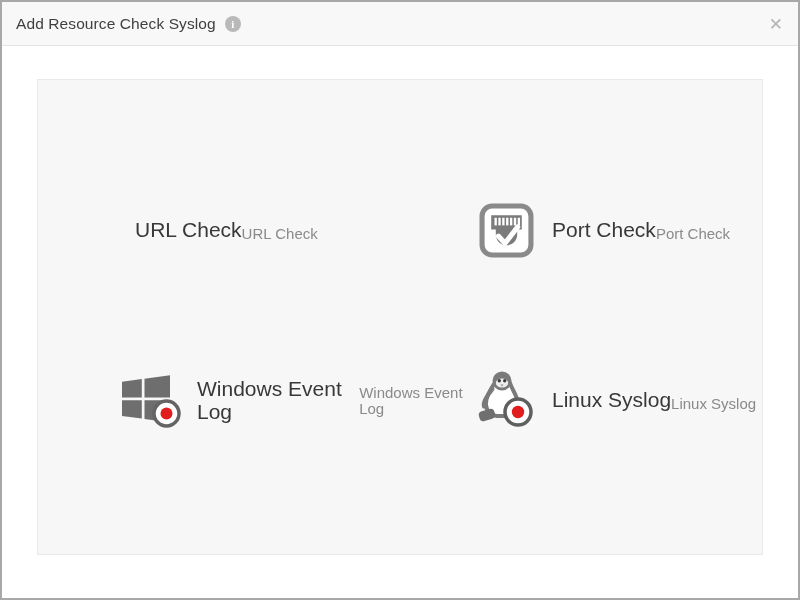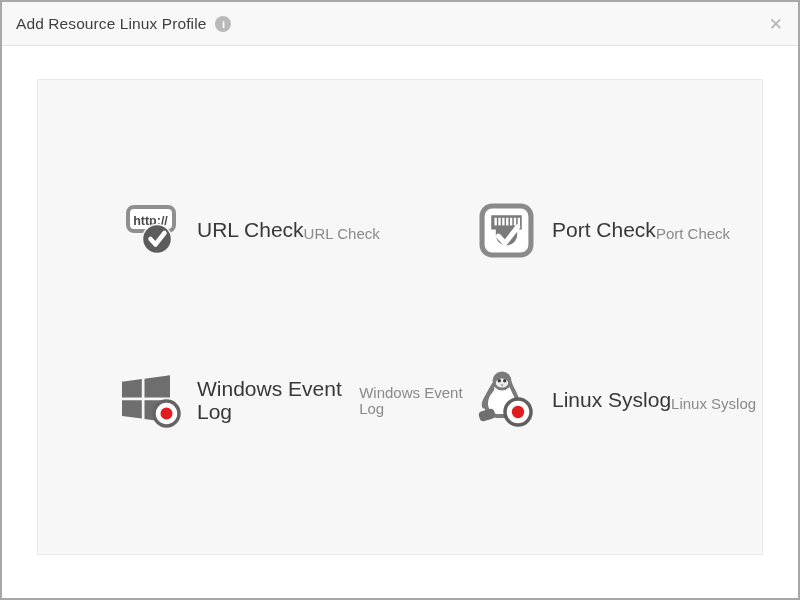--- a/index.html
+++ b/index.html
@@ -94,38 +94,30 @@
     color: #8a8a8a;
     line-height: 1.1;
   }
 </style>
 </head>
 <body>
 
 <div class="window">
 
   <header class="dialog-header">
-    <span class="dialog-title">Add Resource Linux Profile</span>
+    <span class="dialog-title">Add Resource Check Syslog</span>
     <span class="info-icon">i</span>
     <span class="close-icon">✕</span>
   </header>
 
   <div class="dialog-body">
     <div class="options-panel">
       <div class="options-grid">
 
         <div class="option-item">
-          <span class="option-icon">
-            <svg width="52" height="53" viewBox="0 0 52 53">
-              <rect x="3" y="3" width="46" height="24" rx="6" fill="#ffffff" stroke="#8f8f8f" stroke-width="4"></rect>
-              <text x="25.5" y="20.5" text-anchor="middle" font-size="12.5" font-weight="bold" fill="#4a4a4a" font-family="Liberation Sans, sans-serif">http://</text>
-              <circle cx="32" cy="35" r="14.5" fill="#5c5c5c" stroke="#f7f7f7" stroke-width="1.5"></circle>
-              <path d="M25.5,35 L30.5,40.5 L39.5,29" fill="none" stroke="#ffffff" stroke-width="4.5" stroke-linecap="round" stroke-linejoin="round"></path>
-            </svg>
-          </span>
           <span class="option-text">
             <span class="option-title">URL Check</span>
             <span class="option-subtitle">URL Check</span>
           </span>
         </div>
 
         <div class="option-item">
           <span class="option-icon">
             <svg width="55" height="55" viewBox="0 0 54 54">
               <rect x="3" y="3" width="48" height="48" rx="10" fill="#ffffff" stroke="#8a8a8a" stroke-width="5"></rect>

